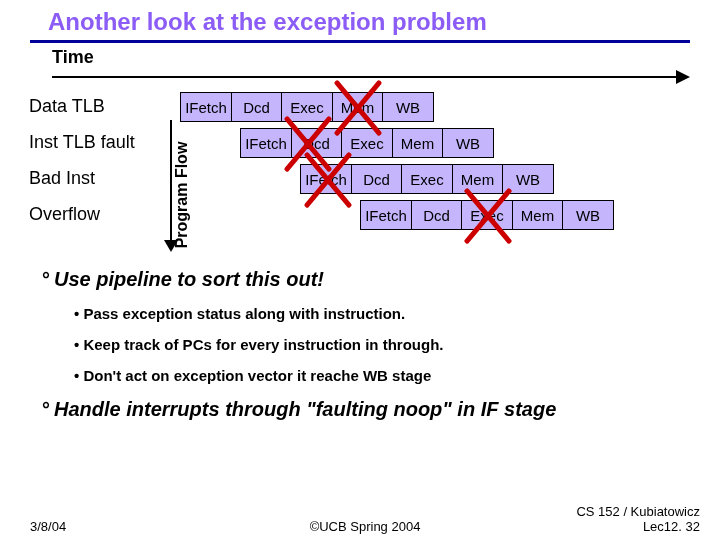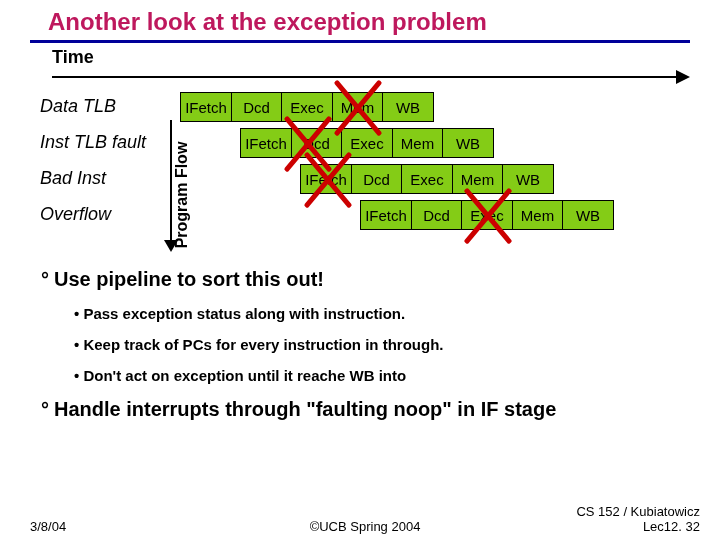--- a/index.html
+++ b/index.html
@@ -1,39 +1,39 @@
 <!DOCTYPE html>
 <html><head>
 <meta charset="utf-8">
 <style>
   * { box-sizing: border-box; margin: 0; padding: 0; }
   body { width: 720px; height: 540px; background: #fff; font-family: Arial, Helvetica, sans-serif; position: relative; overflow: hidden; }
-  .title { font-size: 24px; font-weight: bold; color: #be185d; padding: 8px 0 4px 48px; }
+  .title { font-size: 24px; font-weight: bold; color: #8b5cf6; padding: 8px 0 4px 48px; }
   .title-rule { height: 3px; background: #000099; margin: 0 30px 4px 30px; }
   .time-label { font-size: 18px; font-weight: bold; padding-left: 52px; margin-bottom: 2px; }
   .time-arrow-wrap { position: relative; height: 14px; margin: 0 30px 6px 52px; }
   .time-arrow-line { position: absolute; top: 6px; left: 0; right: 14px; height: 2px; background: #000; }
   .time-arrow-head { position: absolute; right: 0; top: 0; width: 0; height: 0; border-left: 14px solid #000; border-top: 7px solid transparent; border-bottom: 7px solid transparent; }
   .diagram { position: relative; height: 170px; }
-  .row-labels { position: absolute; left: 40px; top: 0; font-style: italic; }
+  .row-labels { position: absolute; left: 29px; top: 0; }
   .row-label { font-size: 18px; height: 36px; line-height: 32px; }
   .pipe-wrap { position: absolute; left: 180px; top: 0; right: 24px; }
   .prog-flow { position: absolute; left: 160px; top: 30px; height: 132px; width: 24px; }
   .prog-flow-line { position: absolute; left: 10px; top: 0; bottom: 12px; width: 2px; background: #000; }
   .prog-flow-head { position: absolute; left: 4px; bottom: 0; width: 0; height: 0; border-top: 12px solid #000; border-left: 7px solid transparent; border-right: 7px solid transparent; }
   .prog-flow-text { position: absolute; left: -38px; top: 66px; transform: rotate(-90deg); transform-origin: center; font-size: 16px; font-weight: bold; white-space: nowrap; width: 120px; text-align: center; }
   .pipe-row { position: absolute; display: flex; }
-  .stage { width: 52px; height: 30px; border: 1.5px solid #000; background: #84cc16; font-size: 15px; display: flex; align-items: center; justify-content: center; font-weight: normal; margin-left: -1.5px; }
+  .stage { width: 52px; height: 30px; border: 1.5px solid #000; background: #c4b5fd; font-size: 15px; display: flex; align-items: center; justify-content: center; font-weight: normal; margin-left: -1.5px; }
   .stage:first-child { margin-left: 0; }
   .cross { position: absolute; width: 56px; height: 60px; pointer-events: none; }
   .cross::before, .cross::after { content: ""; position: absolute; left: 50%; top: 50%; width: 70px; height: 5px; background: #cc0000; border-radius: 2px; }
   .cross::before { transform: translate(-50%, -50%) rotate(50deg); }
   .cross::after  { transform: translate(-50%, -50%) rotate(-50deg); }
   .content { padding: 2px 30px 0 36px; }
-  .deg-line { font-size: 20px; font-weight: bold; margin: 6px 0 2px 0; }
+  .deg-line { font-size: 20px; font-weight: bold; margin: 6px 0 2px 0; font-style: italic; }
   .deg { display: inline-block; width: 18px; text-align: center; }
   .bullets { margin: 2px 0 4px 38px; }
   .bullets li { font-size: 15px; font-weight: bold; list-style: none; margin: 14px 0; }
   .bullets li::before { content: "• "; }
   .arrow-sym { font-family: "Segoe UI Symbol", Arial; }
   .footer { position: absolute; bottom: 6px; left: 30px; right: 20px; font-size: 13px; display: flex; justify-content: space-between; align-items: flex-end; }
   .footer .mid { position: absolute; left: 50%; transform: translateX(-50%); }
   .footer .right { text-align: right; }
 </style>
 </head>
@@ -97,21 +97,21 @@
     <div class="cross" style="left:120px; top:60px;"></div>
     <div class="cross" style="left:280px; top:96px;"></div>
   </div>
 </div>
 
 <div class="content">
   <div class="deg-line"><span class="deg">°</span><span>Use pipeline to sort this out!</span></div>
   <ul class="bullets">
     <li>Pass exception status along with instruction.</li>
     <li>Keep track of PCs for every instruction in through.</li>
-    <li>Don't act on exception until it reache WB into</li>
+    <li>Don't act on exception vector it reache WB stage</li>
   </ul>
   <div class="deg-line"><span class="deg">°</span><span>Handle interrupts through "faulting noop" in IF stage</span></div>
 </div>
 
 <div class="footer">
   <div>3/8/04</div>
   <div class="mid">©UCB Spring 2004</div>
   <div class="right">
     <div>CS 152 / Kubiatowicz</div>
     <div>Lec12. 32</div>

